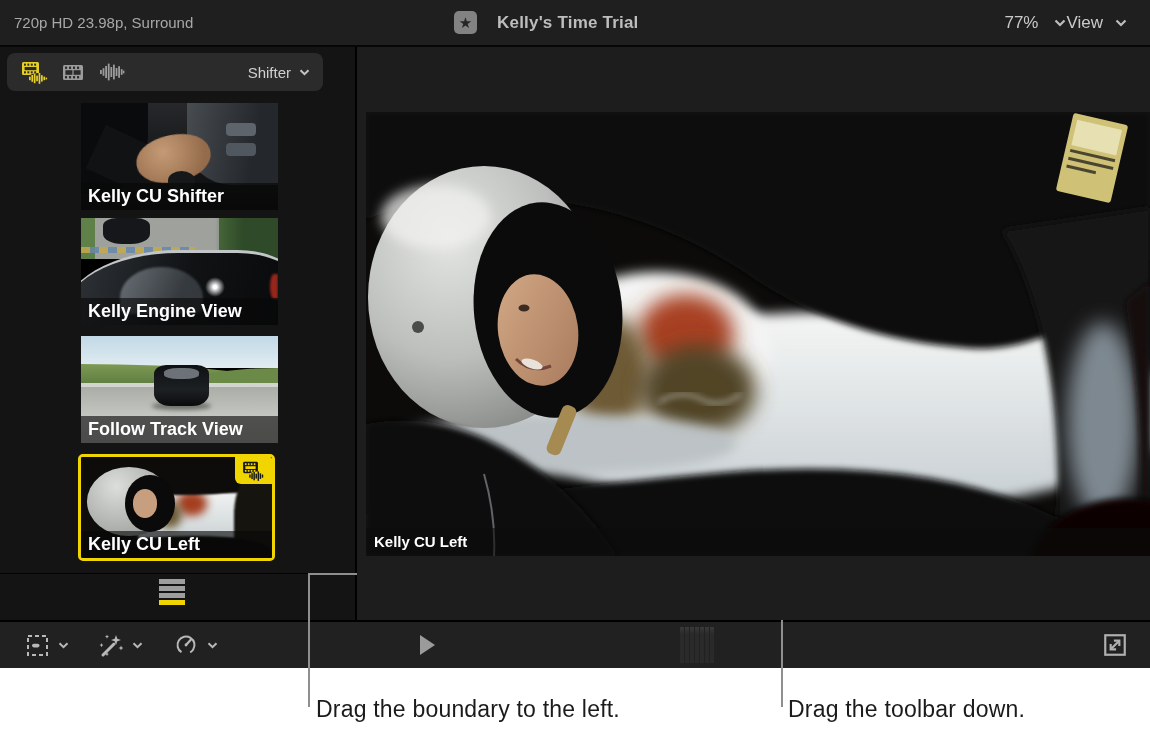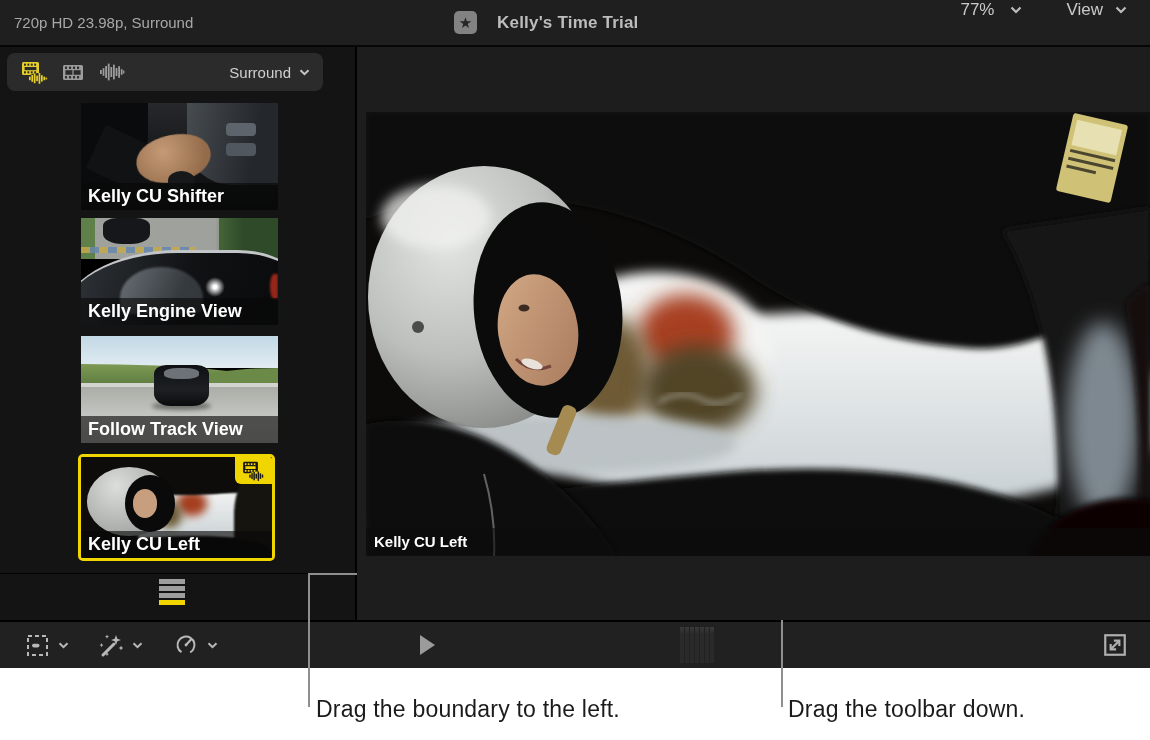--- a/index.html
+++ b/index.html
@@ -8,24 +8,24 @@
   .app *{box-sizing:border-box;}
   button{font-family:inherit;cursor:pointer;}
 
   
   .top-bar{position:absolute;left:0;top:0;width:1150px;height:47px;background:#1f1f1f;border-bottom:2px solid #060606;}
   .fmt-label{position:absolute;left:14px;top:0;line-height:45px;color:#a8a8a8;font-size:15px;}
   .title-wrap{position:absolute;left:454px;top:0;height:45px;display:flex;align-items:center;gap:20px;}
   .star-btn{width:23px;height:23px;border:none;border-radius:5px;background:#828282;color:#262626;
             font-size:15px;line-height:23px;text-align:center;padding:0;}
   .proj-title{color:#bdbdbd;font-size:17px;font-weight:bold;letter-spacing:.2px;}
-  .right-wrap{position:absolute;right:23px;top:0;height:45px;display:flex;align-items:flex-start;}
+  .right-wrap{position:absolute;right:23px;top:0;height:45px;display:flex;align-items:center;}
   .tb-drop{display:flex;align-items:center;background:none;border:none;color:#c9c9c9;font-size:17px;padding:0;}
   .tb-drop .lbl{margin-right:16px;}
-  .view-drop{margin-left:44px;}
+  .view-drop{}
   .view-drop .lbl{margin-right:12px;}
 
   
   .angle-panel{position:absolute;left:0;top:47px;width:357px;height:573px;background:#141414;border-right:2px solid #000;}
   .angle-toolbar{position:absolute;left:7px;top:6px;width:316px;height:38px;background:#2b2b2b;border-radius:8px;
                  display:flex;align-items:center;padding:0 13px;gap:11px;}
   .mode-btn{width:28px;height:24px;background:none;border:none;padding:0;display:flex;align-items:center;justify-content:center;}
   .settings-btn{margin-left:auto;display:flex;align-items:center;gap:8px;background:none;border:none;color:#d0d0d0;font-size:15px;padding:0;}
 
   .thumb{position:absolute;left:81px;width:197px;height:107px;background:#000;overflow:hidden;}
@@ -207,21 +207,21 @@
               <rect x="11.4" y="5" width="1.8" height="10"></rect>
               <rect x="14" y="2.6" width="1.8" height="14.8"></rect>
               <rect x="16.6" y="6" width="1.8" height="8"></rect>
               <rect x="19.2" y="4.2" width="1.8" height="11.6"></rect>
               <rect x="21.8" y="7.2" width="1.8" height="5.6"></rect>
               <rect x="24" y="8.6" width="1.4" height="2.8"></rect>
           </g>
         </svg>
       </button>
       <button class="settings-btn">
-        <span>Surround</span>
+        <span>Shifter</span>
         <svg width="11" height="7" viewBox="0 0 11 7">
             <polyline points="1.5,1.2 5.5,5.2 9.5,1.2" fill="none" stroke="#c4c4c4" stroke-width="2"></polyline>
           </svg>
       </button>
     </div>
 
     <div class="thumb t1">
       <div class="art">
         <div class="t1-base"></div>
           <div class="t1-dash"></div>

